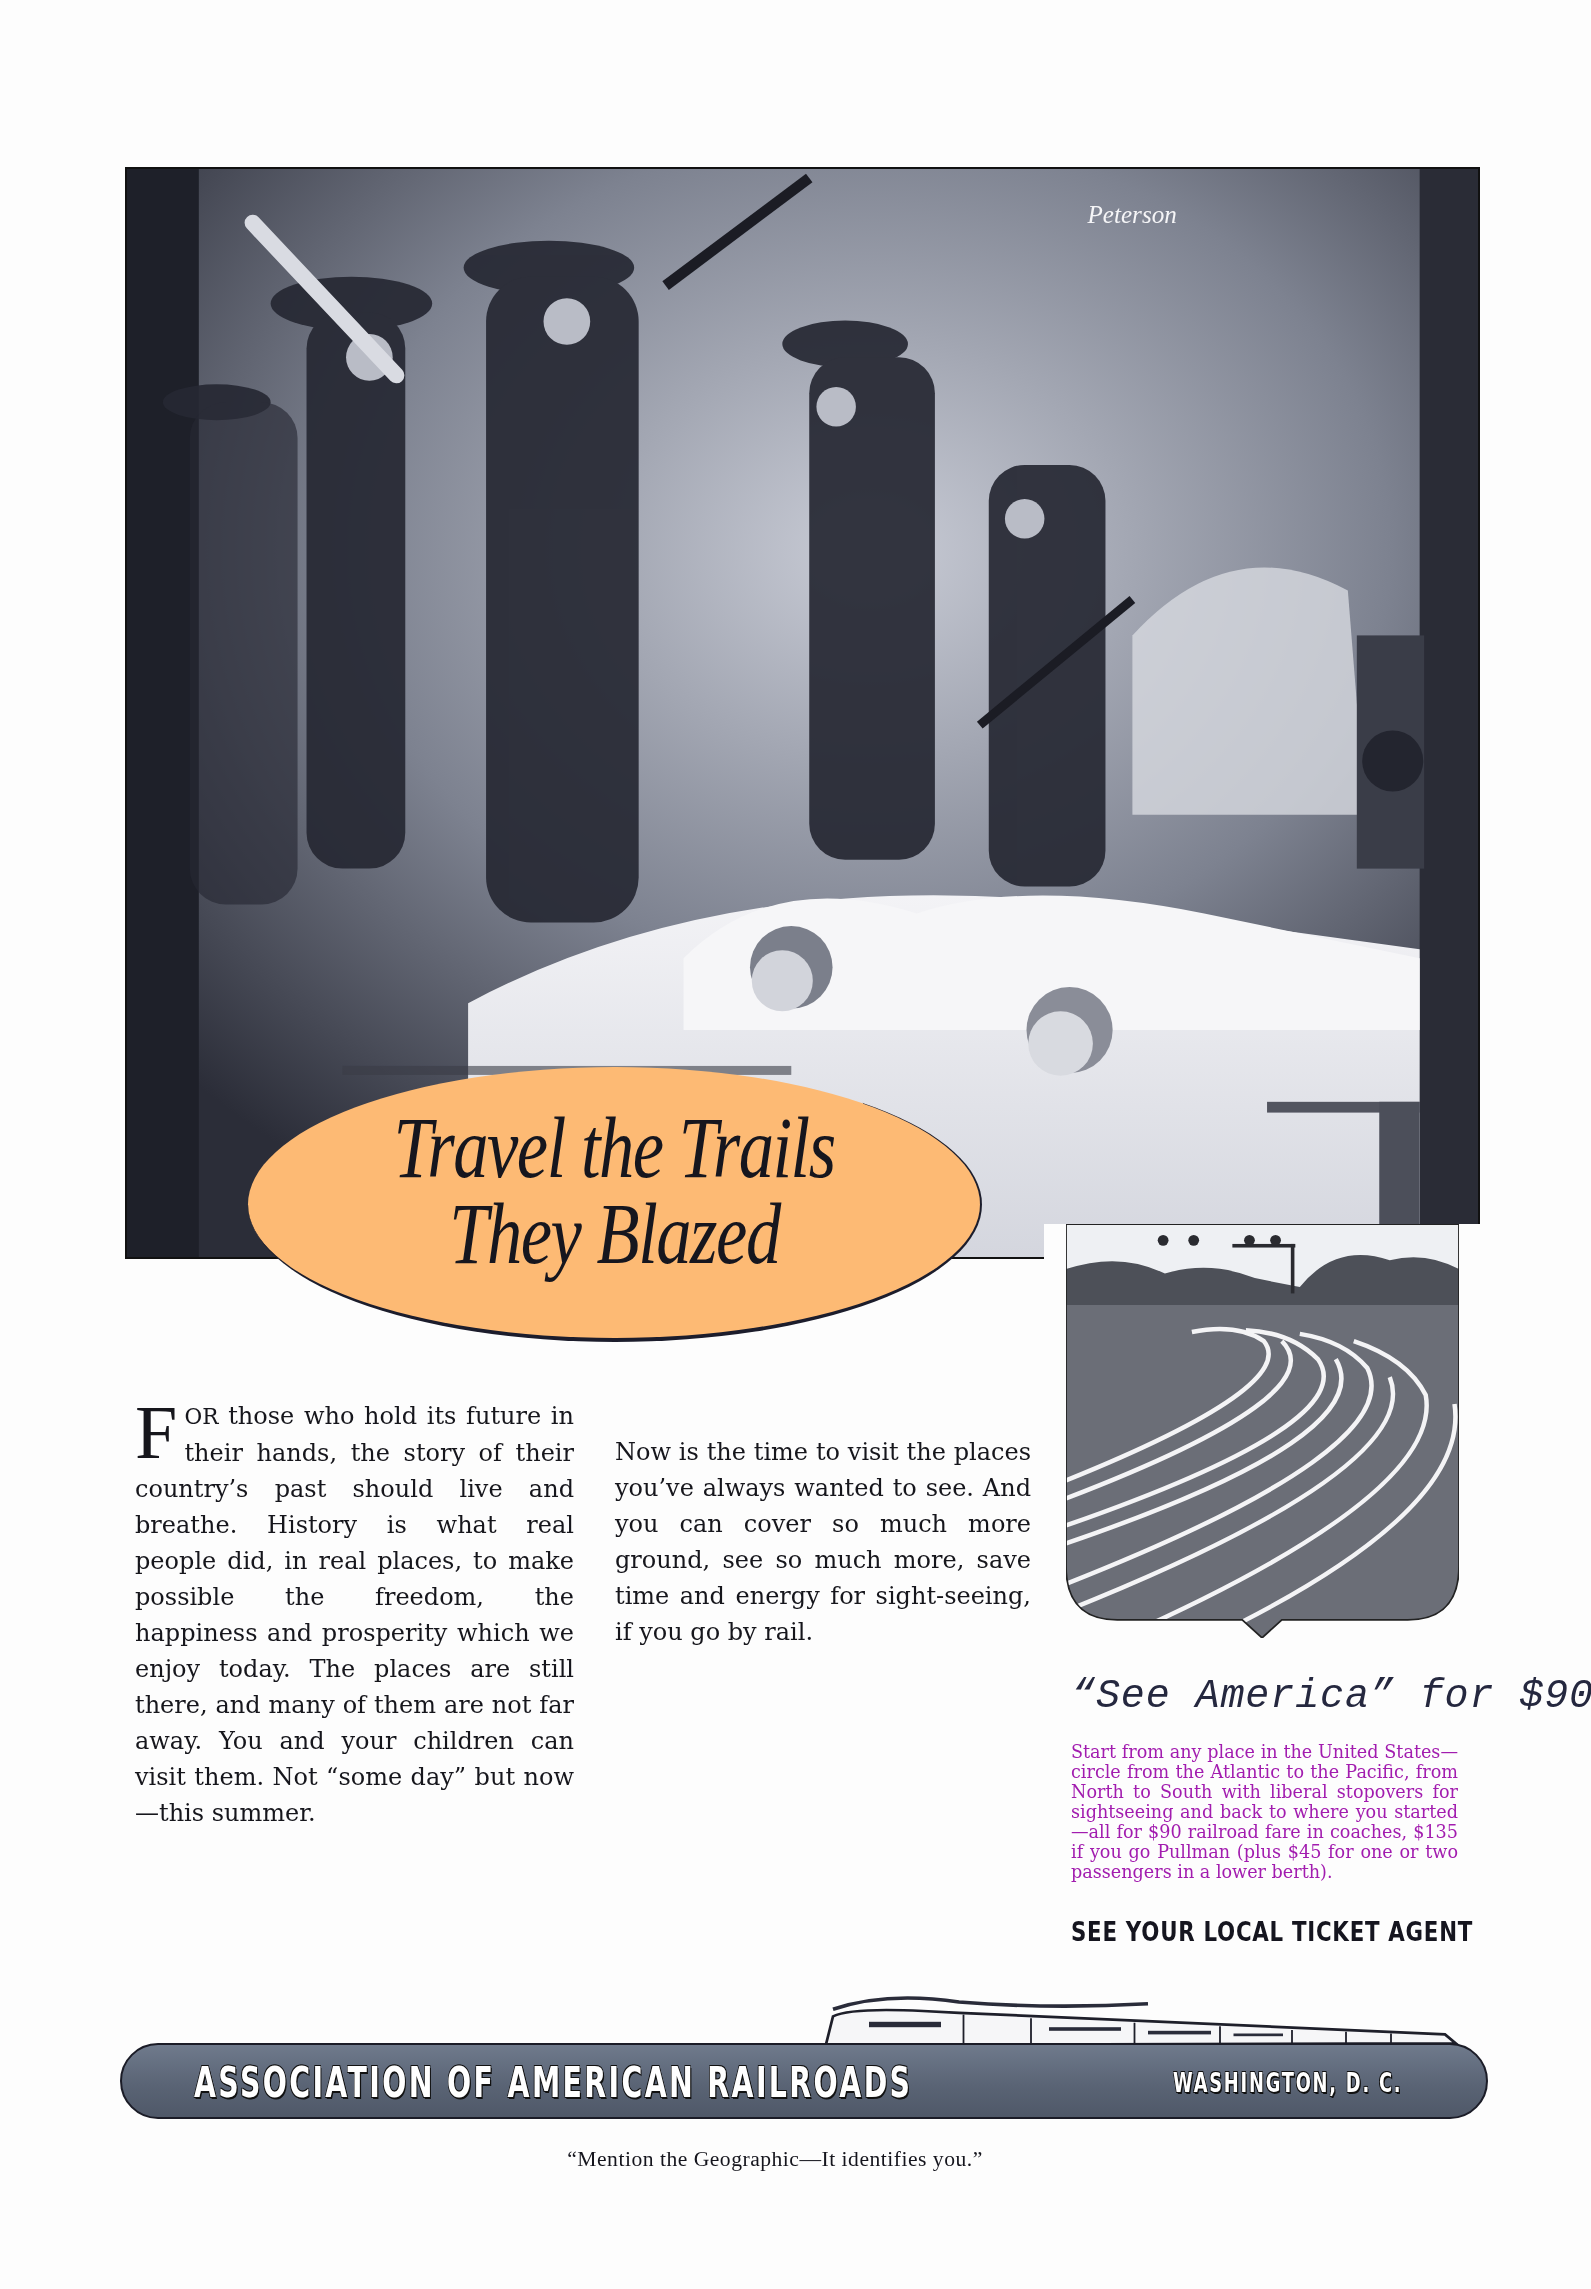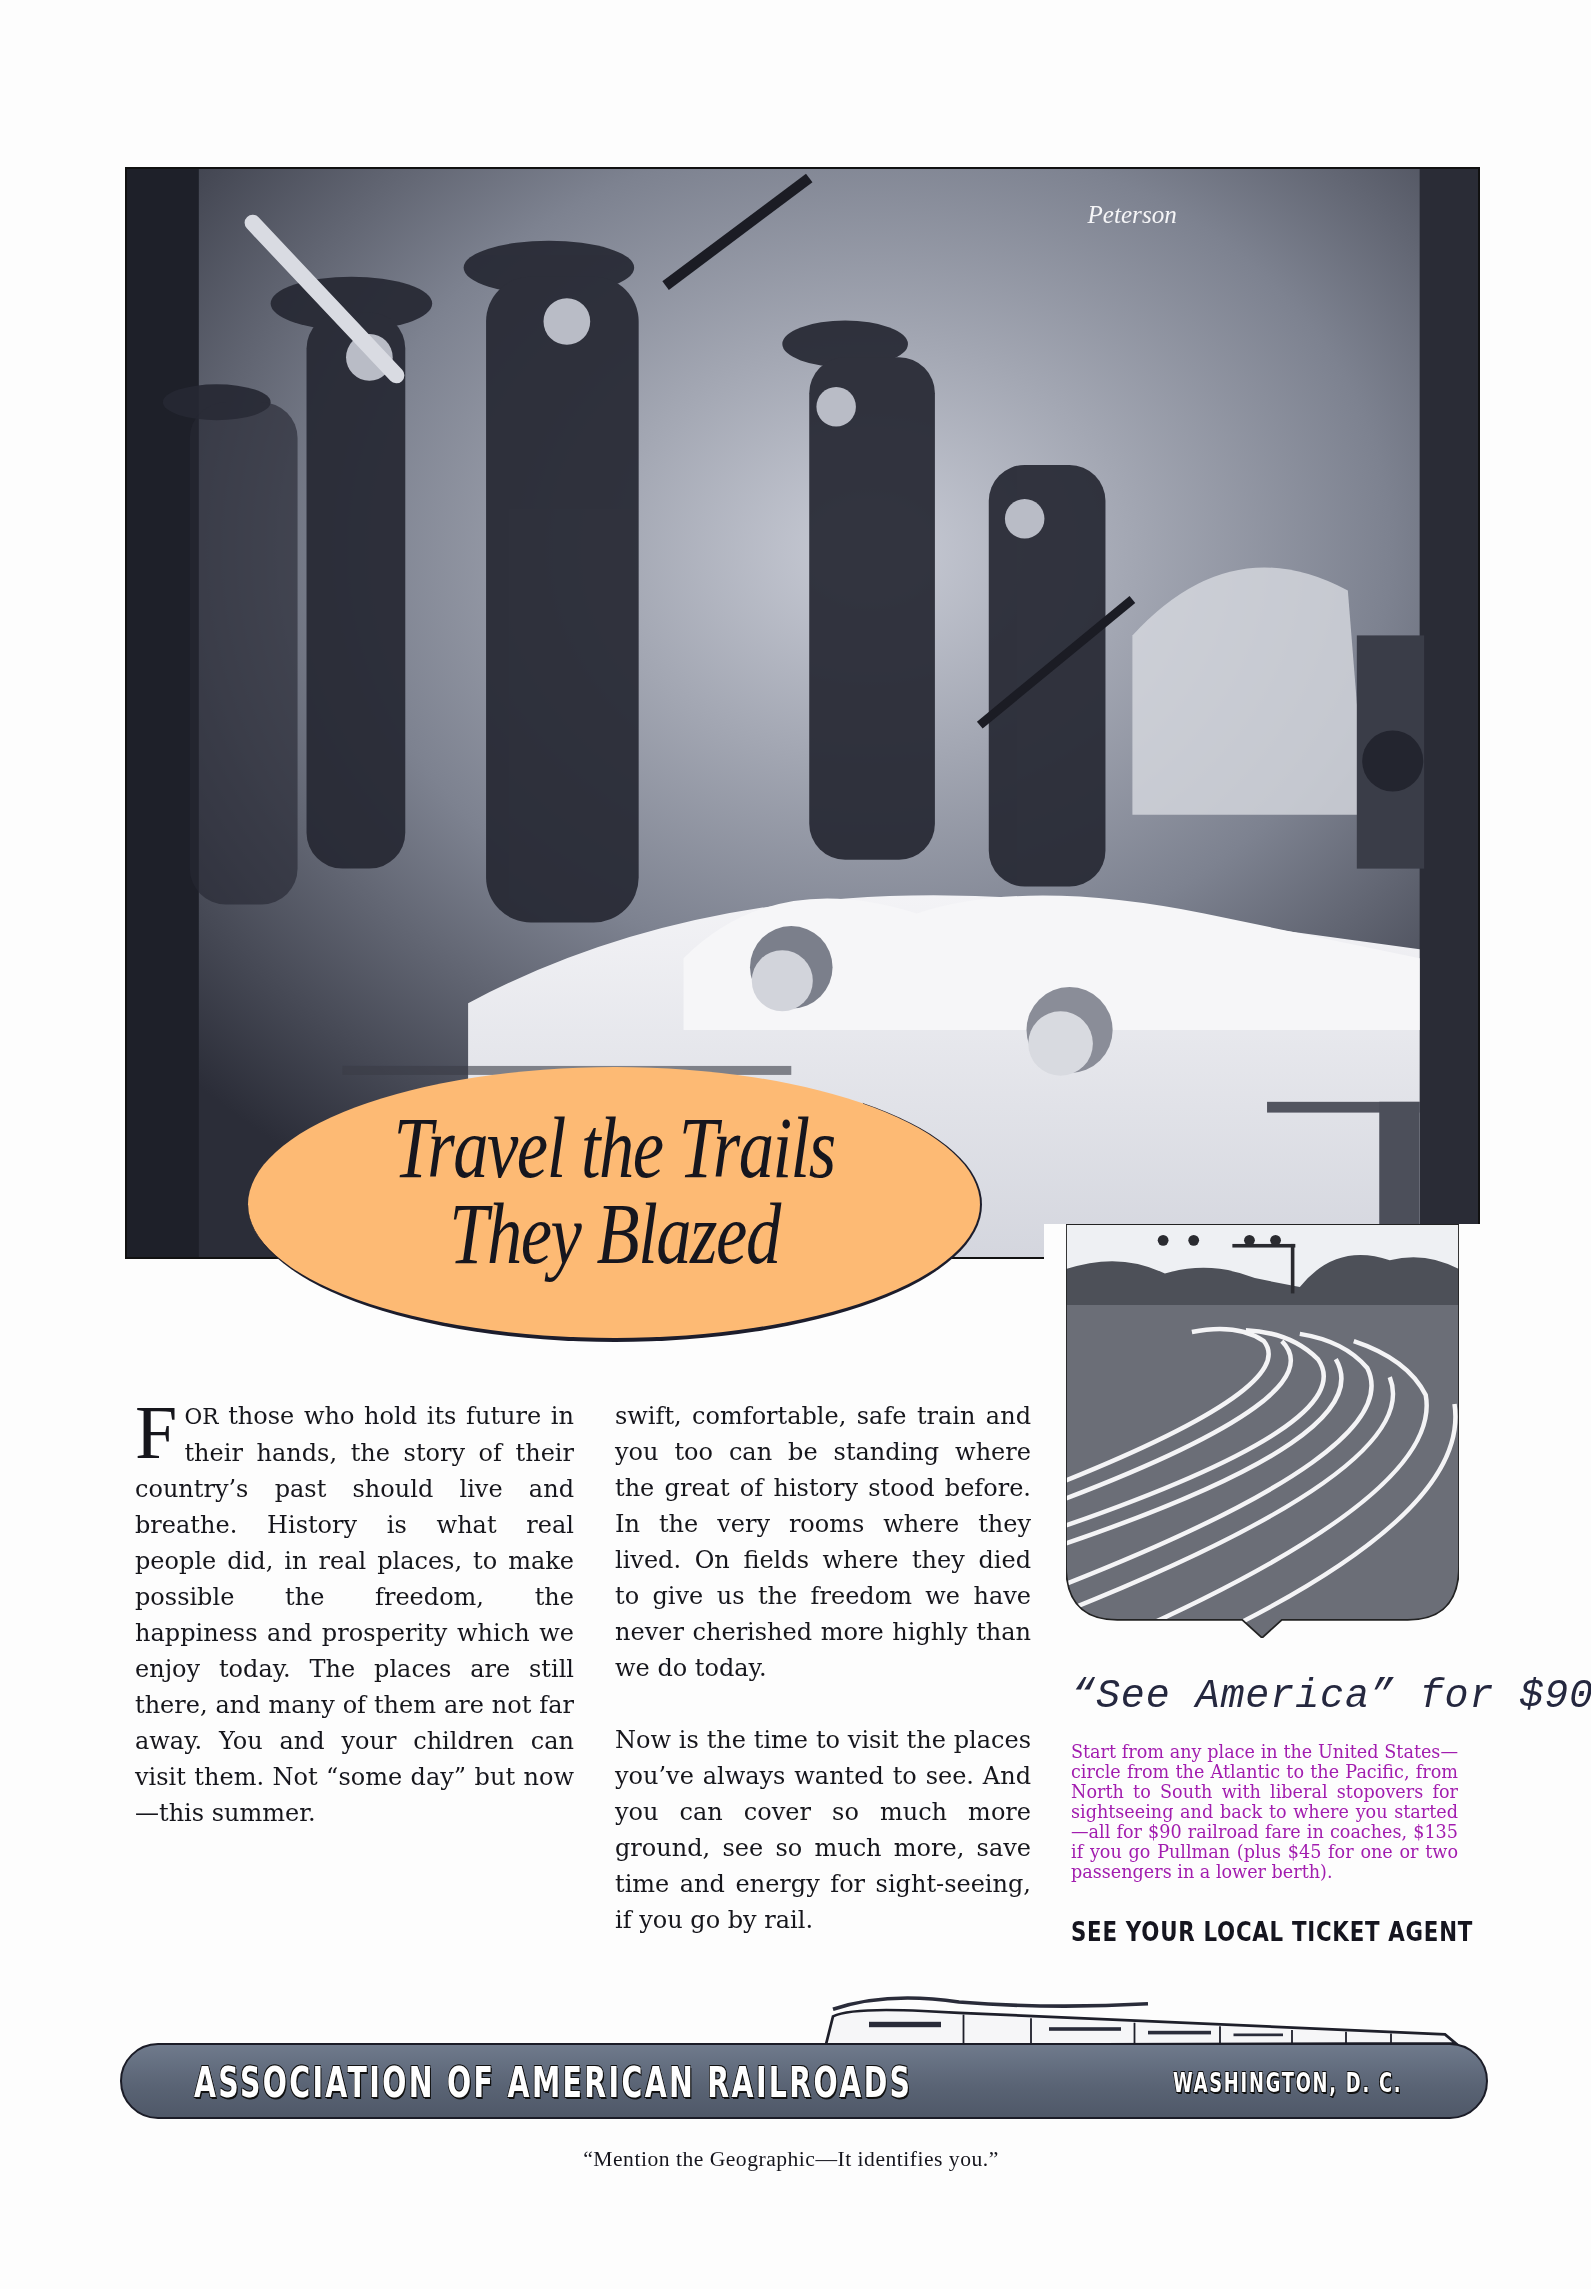--- a/index.html
+++ b/index.html
@@ -145,21 +145,20 @@
     text-shadow: 1.8px 1.8px 0 #111, -0.9px -0.9px 0 #111, 0.9px -0.9px 0 #111, -0.9px 0.9px 0 #111;
     position: absolute; left: 1051px; top: 21.6px;
   }
   #footer-note {
     left: 0; width: 1550px; top: 2147px;
     text-align: center;
     font-family: "Liberation Serif", serif;
     font-size: 21.6px;
     color: #15151d;
     letter-spacing: 0.5px;
-    margin-left: 16px;
   }
 </style>
 </head>
 <body>
 
 <div id="hero" class="abs">
   <svg viewBox="0 0 1505 1213" preserveAspectRatio="none">
     <defs>
       <radialGradient id="glow" cx="0.55" cy="0.35" r="0.7">
         <stop offset="0" stop-color="#c9ccd6"></stop>
@@ -262,21 +261,20 @@
 </div>
 
 <div id="col1" class="abs col">
   <p>
     <span class="dropcap">F</span><span class="smallcaps">OR</span><span> those who hold its future in their hands, the story of their country’s past should live and breathe. History is what real people did, in real places, to make possible the freedom, the happiness and prosperity which we enjoy today. The places are still there, and many of them are not far away. You and your children can visit them. Not “some day” but now —this summer.</span>
   </p>
   <div class="para-gap"></div>
 </div>
 
 <div id="col2" class="abs col">
-  <p>swift, comfortable, safe train and you too can be standing where the great of history stood before. In the very rooms where they lived. On fields where they died to give us the freedom we have never cherished more highly than we do today.</p>
   <div class="para-gap"></div>
   <p>Now is the time to visit the places you’ve always wanted to see. And you can cover so much more ground, see so much more, save time and energy for sight-seeing, if you go by rail.</p>
 </div>
 
 <div id="offer-title" class="abs">“See America” for $90</div>
 <div id="offer-body" class="abs">Start from any place in the United States—circle from the Atlantic to the Pacific, from North to South with liberal stopovers for sightseeing and back to where you started—all for $90 railroad fare in coaches, $135 if you go Pullman (plus $45 for one or two passengers in a lower berth).</div>
 <div id="offer-cta" class="abs">SEE YOUR LOCAL TICKET AGENT</div>
 
 <div id="train" class="abs">
   <svg width="648" height="58" viewBox="0 0 720 64">

